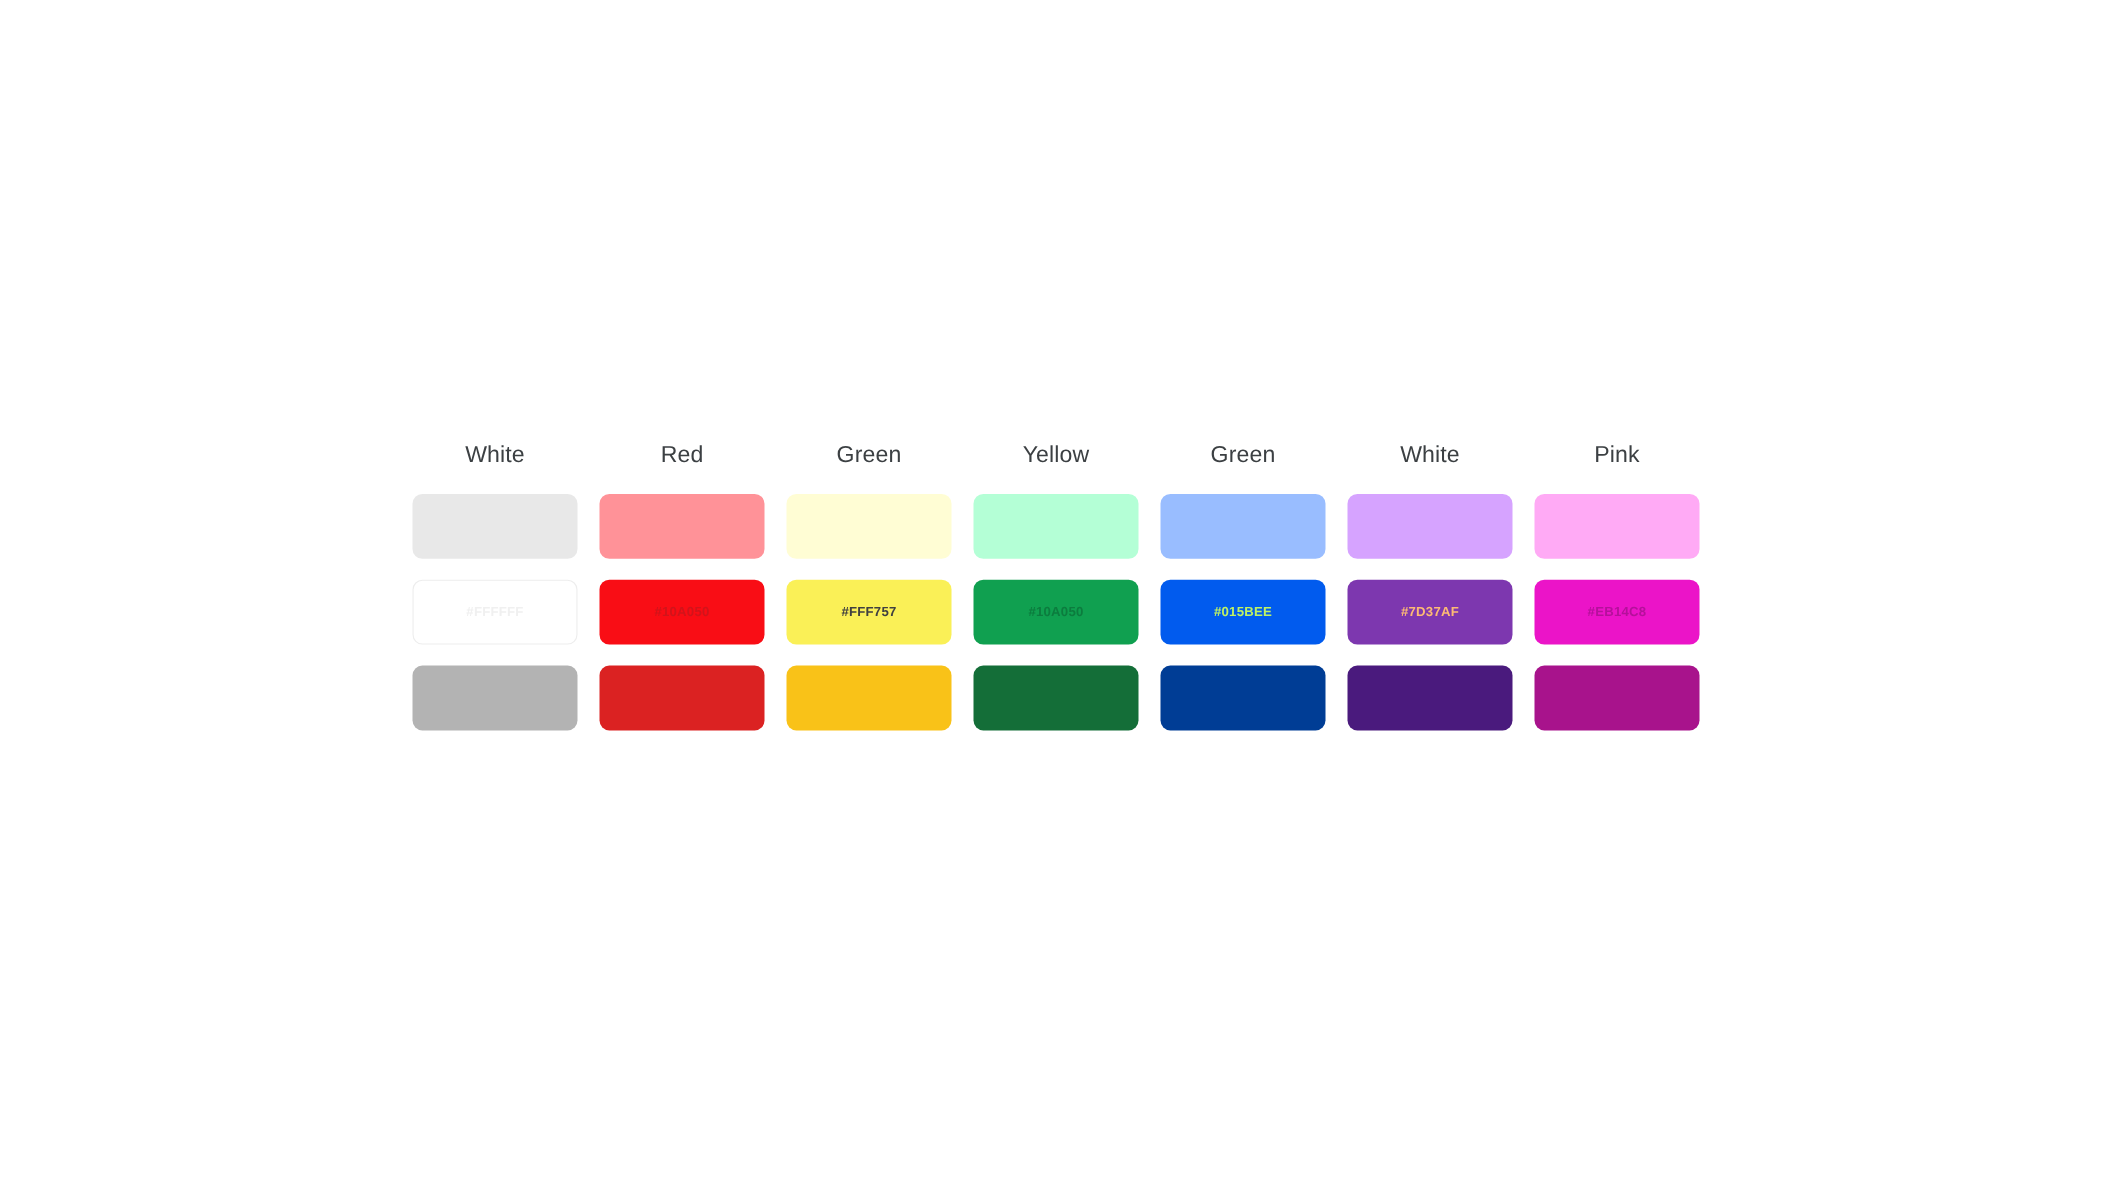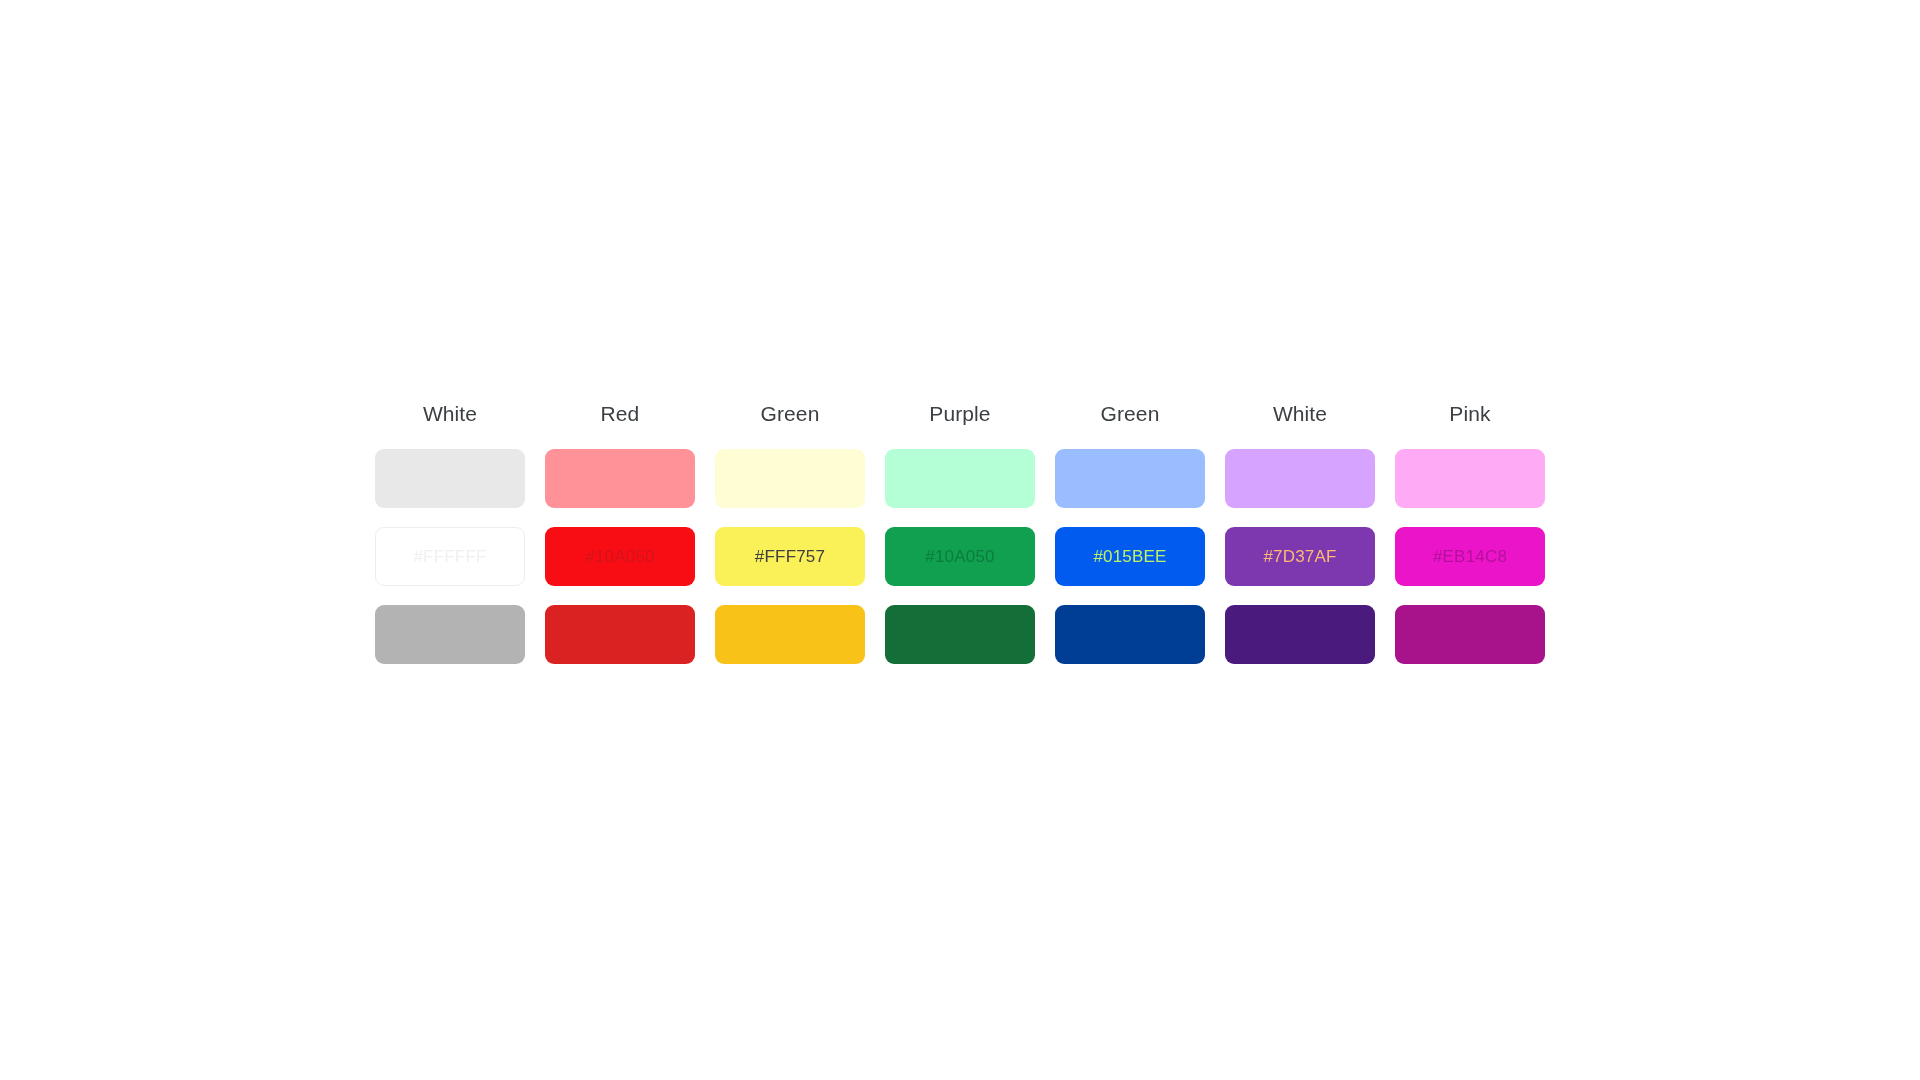--- a/index.html
+++ b/index.html
@@ -70,22 +70,22 @@
     height: 59px;
     border-radius: 9px;
     box-sizing: border-box;
     display: flex;
     align-items: center;
     justify-content: center;
     position: relative;
   }
 
   .swatch-label {
-    font-size: 17px;
-    font-weight: 400;
+    font-size: 12px;
+    font-weight: 700;
     letter-spacing: 0.2px;
     line-height: 1;
     white-space: nowrap;
     user-select: none;
   }
 
   .swatch.has-outline {
     border: 1px solid #EDEDED;
   }
 </style>
@@ -130,21 +130,21 @@
           </div>
           <div class="swatch" style="background: rgb(250, 240, 87);">
             <span class="swatch-label" style="color: #404040;">#FFF757</span>
           </div>
           <div class="swatch" style="background: rgb(249, 194, 24);">
             <span class="swatch-label"></span>
           </div>
         </div>
       </div>
       <div class="palette-column">
-        <div class="column-header">Purple</div>
+        <div class="column-header">Yellow</div>
         <div class="swatch-stack">
           <div class="swatch" style="background: rgb(180, 255, 214);">
             <span class="swatch-label"></span>
           </div>
           <div class="swatch" style="background: rgb(16, 160, 80);">
             <span class="swatch-label" style="color: rgb(12, 124, 62);">#10A050</span>
           </div>
           <div class="swatch" style="background: rgb(20, 110, 56);">
             <span class="swatch-label"></span>
           </div>

